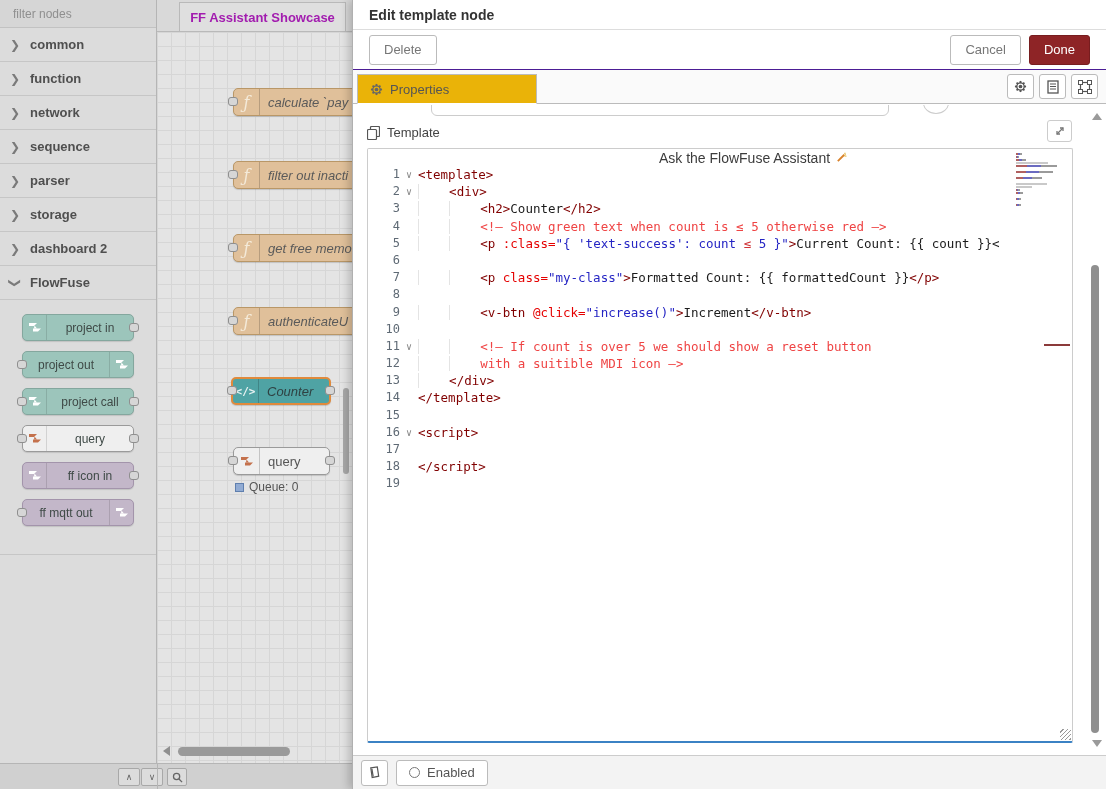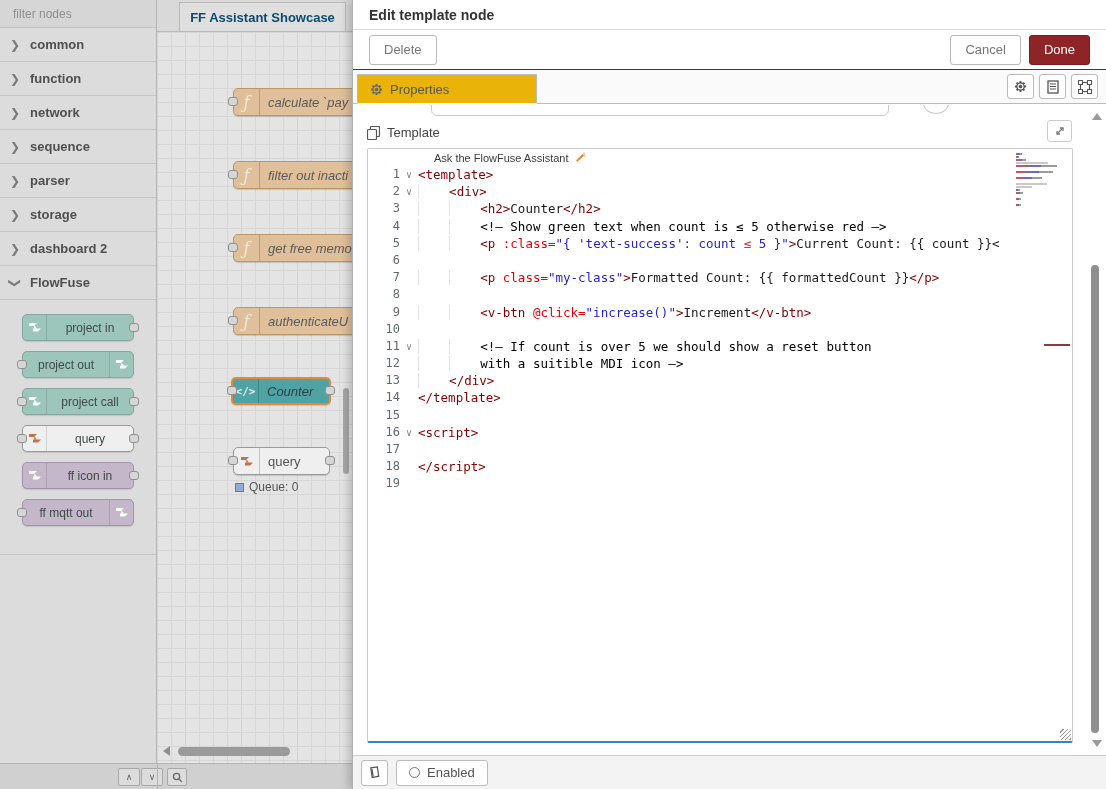--- a/index.html
+++ b/index.html
@@ -36,21 +36,21 @@
     border-radius:3px; top:50%; margin-top:-5px; cursor:crosshair; }
   .port.pl { left:-6px; } .port.pr { right:-6px; }
 
   
   .canvas { position:absolute; left:157px; top:0; width:195px; height:763px; overflow:hidden;
     background:#e4e4e4; }
   .tabbar { height:32px; background:#d9d9d9; border-bottom:1px solid #b9b9b9; position:relative; }
   .flowtab { position:absolute; left:22px; bottom:0; width:167px; height:29px;
     background:#dfdfdf; border:1px solid #b9b9b9; border-bottom:none;
     display:flex; align-items:center; justify-content:center; cursor:pointer; }
-  .flowtab span { font-weight:bold; color:#0c4a6e; font-size:13px; white-space:nowrap; }
+  .flowtab span { font-weight:bold; color:#a21caf; font-size:13px; white-space:nowrap; }
   .grid { position:absolute; left:0; top:32px; right:0; bottom:0;
     background-image:linear-gradient(#d6d6d6 1px, transparent 1px),
                      linear-gradient(90deg,#d6d6d6 1px, transparent 1px);
     background-size:14px 14px; }
   .cnode { position:absolute; height:28px; border-radius:5px; display:flex; align-items:center;
     border:1px solid #b99767; box-shadow:0 1px 1px rgba(0,0,0,0.15); cursor:move; }
   .cnode .icon-box { width:26px; height:100%; display:flex; align-items:center; justify-content:center;
     border-right:1px solid rgba(0,0,0,0.18); }
   .cnode .clabel { padding:0 8px; font-size:13px; font-style:italic; color:#5a5a5a; white-space:nowrap; overflow:hidden; }
   .cnode.t-function { background:#e0c09a; border-color:#b99767; }
@@ -105,28 +105,28 @@
   .partial-circle { position:absolute; left:570px; top:-13px; width:26px; height:22px;
     border:1px solid #ccc; border-radius:50%; background:#fff; }
   .tpl-row { position:absolute; left:14px; top:20px; display:flex; align-items:flex-end; gap:7px; }
   .tpl-row span { color:#444; font-size:13px; }
   .expand-btn { position:absolute; right:34px; top:15px; width:25px; height:22px; background:#fff;
     border:1px solid #ccc; border-radius:3px; display:flex; align-items:center; justify-content:center; cursor:pointer; }
 
   .editor { position:absolute; left:14px; top:43px; width:706px; height:595px; background:#fff;
     border:1px solid #ccc; border-bottom:2px solid #3b82c4; border-radius:2px; overflow:hidden; cursor:text; }
   .hint { height:17px; padding-left:66px; display:flex; align-items:center; gap:6px;
-    font-size:11px; color:#3c3c3c; }
+    font-size:14px; color:#3c3c3c;justify-content:center; }
   .codeline { display:flex; height:17.2px; line-height:17.2px;
     font-family:"DejaVu Sans Mono",monospace; font-size:12.5px; }
   .gut-num { width:32px; text-align:right; color:#5f6a75; font-size:12px; }
   .gut-fold { width:18px; text-align:center; color:#888; font-size:10px; cursor:pointer; }
   .codetext { white-space:pre; color:#1b1b1b; }
   .tg { color:#800000; } .at { color:#e50000; } .st { color:#2525c4; }
-  .op { color:#d13438; } .cm { color:#000000; }
+  .op { color:#d13438; } .cm { color:#ef4444; }
   .ig { border-left:1px solid #e4e4e4; }
   .minimap { position:absolute; right:4px; top:3px; width:54px; height:58px; background:#fff; cursor:pointer; }
   .mm-bar { height:2px; margin:1px 0 0 2px; }
   .ov-dash { position:absolute; right:2px; top:195px; width:26px; height:2px; background:#8b3a3a; }
   .resize-handle { position:absolute; right:1px; bottom:1px; width:11px; height:11px;
     background:repeating-linear-gradient(135deg, transparent 0 2px, #9a9a9a 2px 3px); cursor:nwse-resize; }
 
   .form-scrollbar { position:absolute; right:5px; top:2px; bottom:2px; width:12px; }
   .fs-up, .fs-down { position:absolute; left:3px; width:0; height:0; cursor:pointer;
     border-left:5px solid transparent; border-right:5px solid transparent; }

